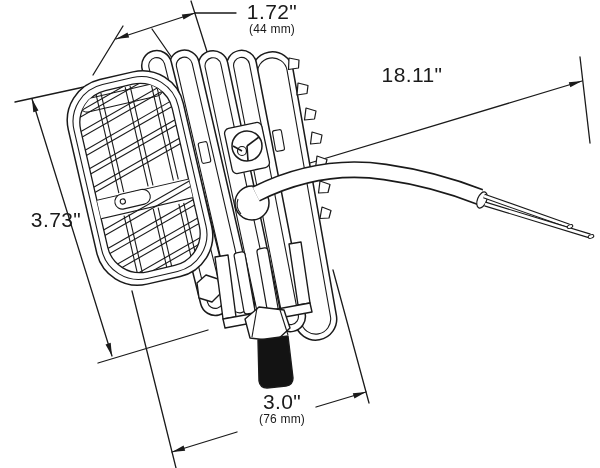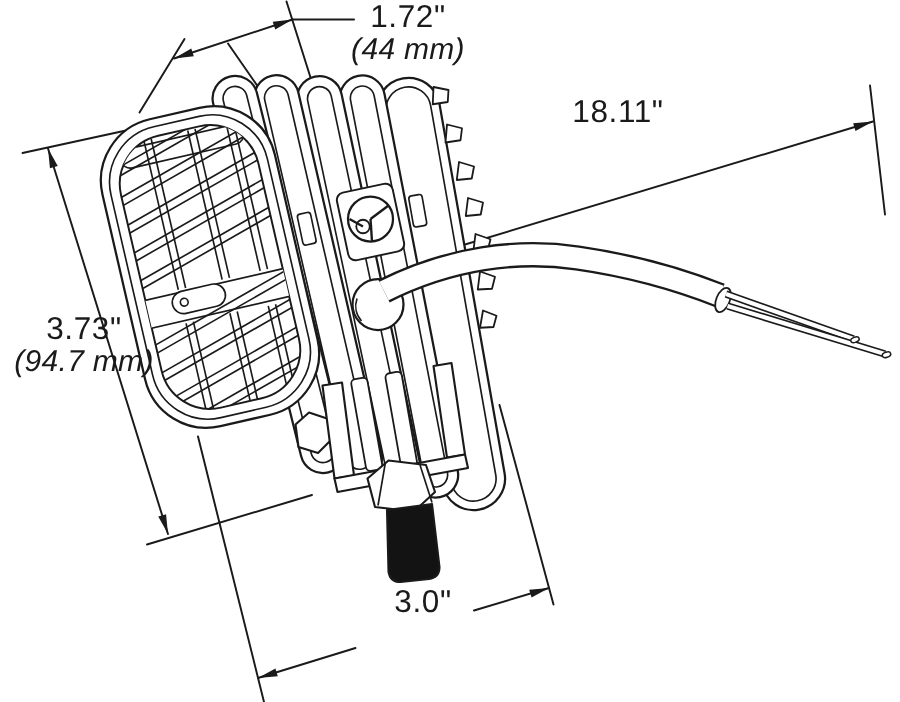--- a/index.html
+++ b/index.html
@@ -14,21 +14,21 @@
   #drawing { position: absolute; left: 0; top: 0; }
   .dim-label {
     position: absolute;
     text-align: center;
     color: #1a1a1a;
     line-height: 1.04;
     user-select: none;
     white-space: nowrap;
   }
   .dim-label .inch { display: block; font-size: 21px; letter-spacing: 0.4px; }
-  .dim-label .mm   { display: block; font-size: 20px; letter-spacing: 0.2px; font-style: italic; }
+  .dim-label .mm   { display: block; font-size: 12px; letter-spacing: 0.2px; }
   #label-depth  { left: 202px; top: 1px;   width: 140px; }
   #label-cable  { left: 342px; top: 64px;  width: 140px; }
   #label-height { left: 0px;   top: 209px; width: 112px; }
   #label-width  { left: 221px; top: 391px; width: 122px; }
 </style>
 </head>
 <body>
 
 <div id="stage">
 
@@ -190,18 +190,18 @@
 
   <div class="dim-label" id="label-depth">
     <span class="inch">1.72"</span>
     <span class="mm">(44 mm)</span>
   </div>
   <div class="dim-label" id="label-cable">
     <span class="inch">18.11"</span>
   </div>
   <div class="dim-label" id="label-height">
     <span class="inch">3.73"</span>
-    <span class="mm">(94.7 mm)</span>
   </div>
   <div class="dim-label" id="label-width">
     <span class="inch">3.0"</span>
+    <span class="mm">(76 mm)</span>
   </div>
 </div>
 
 </body></html>

